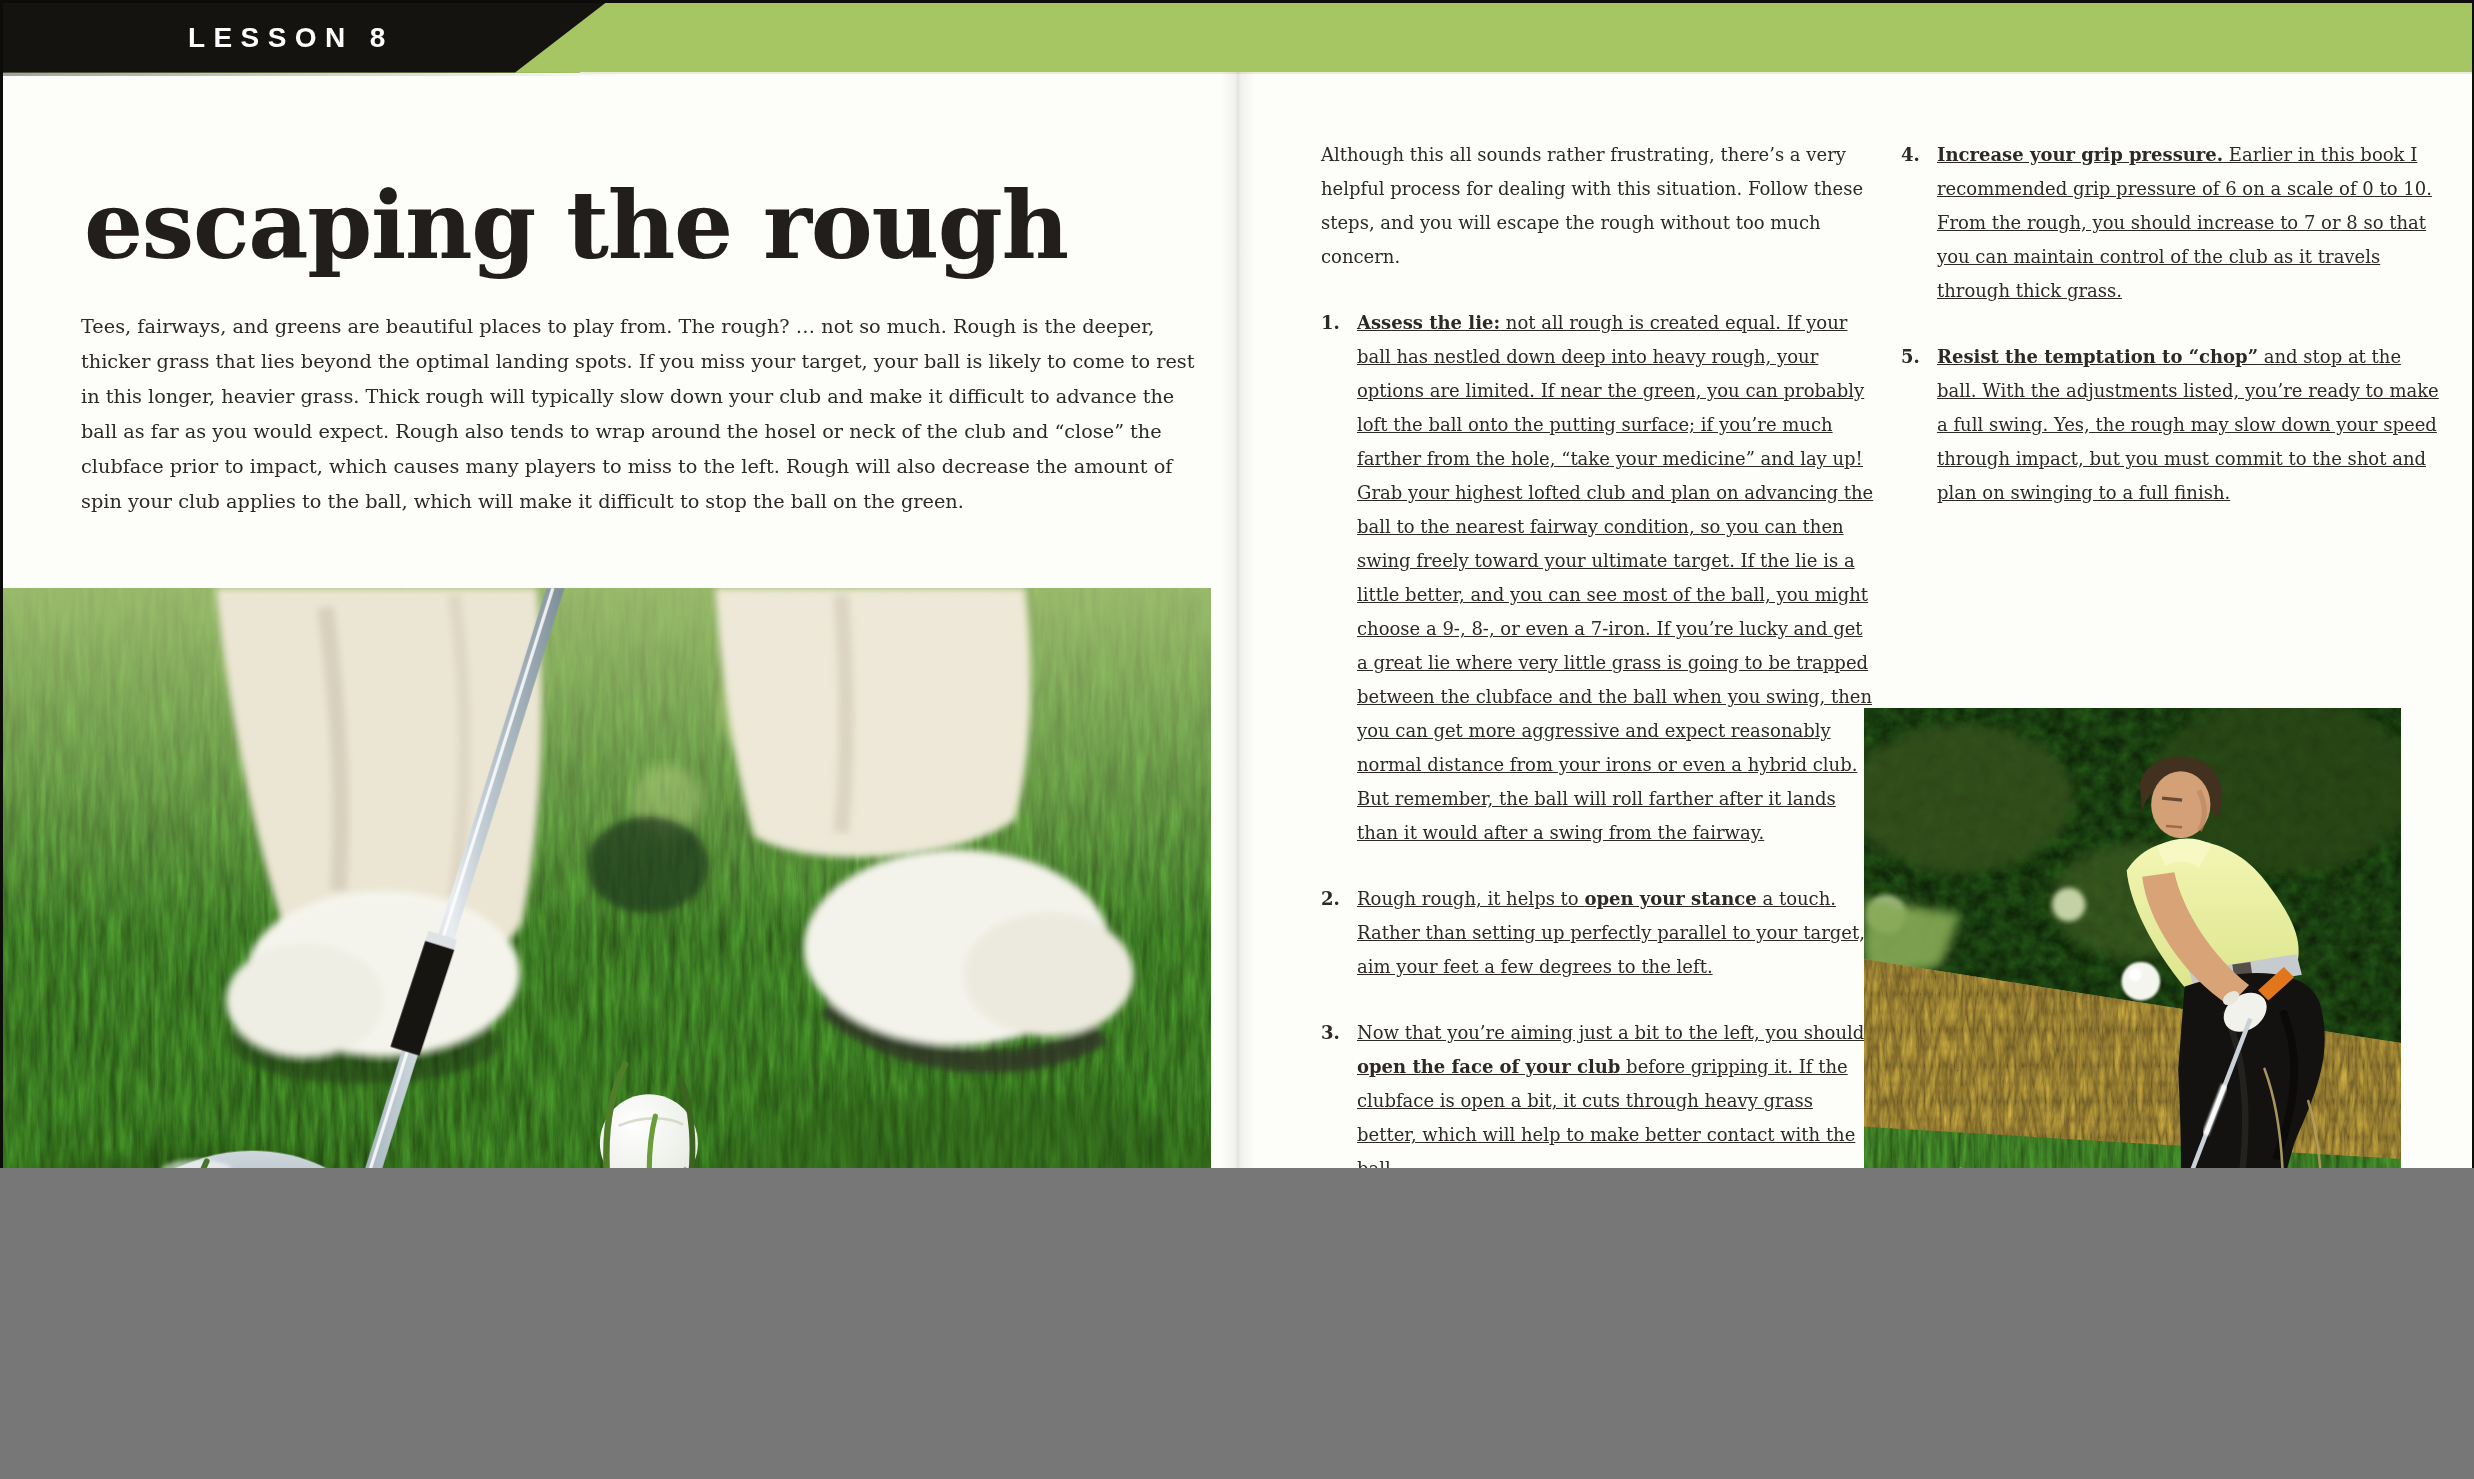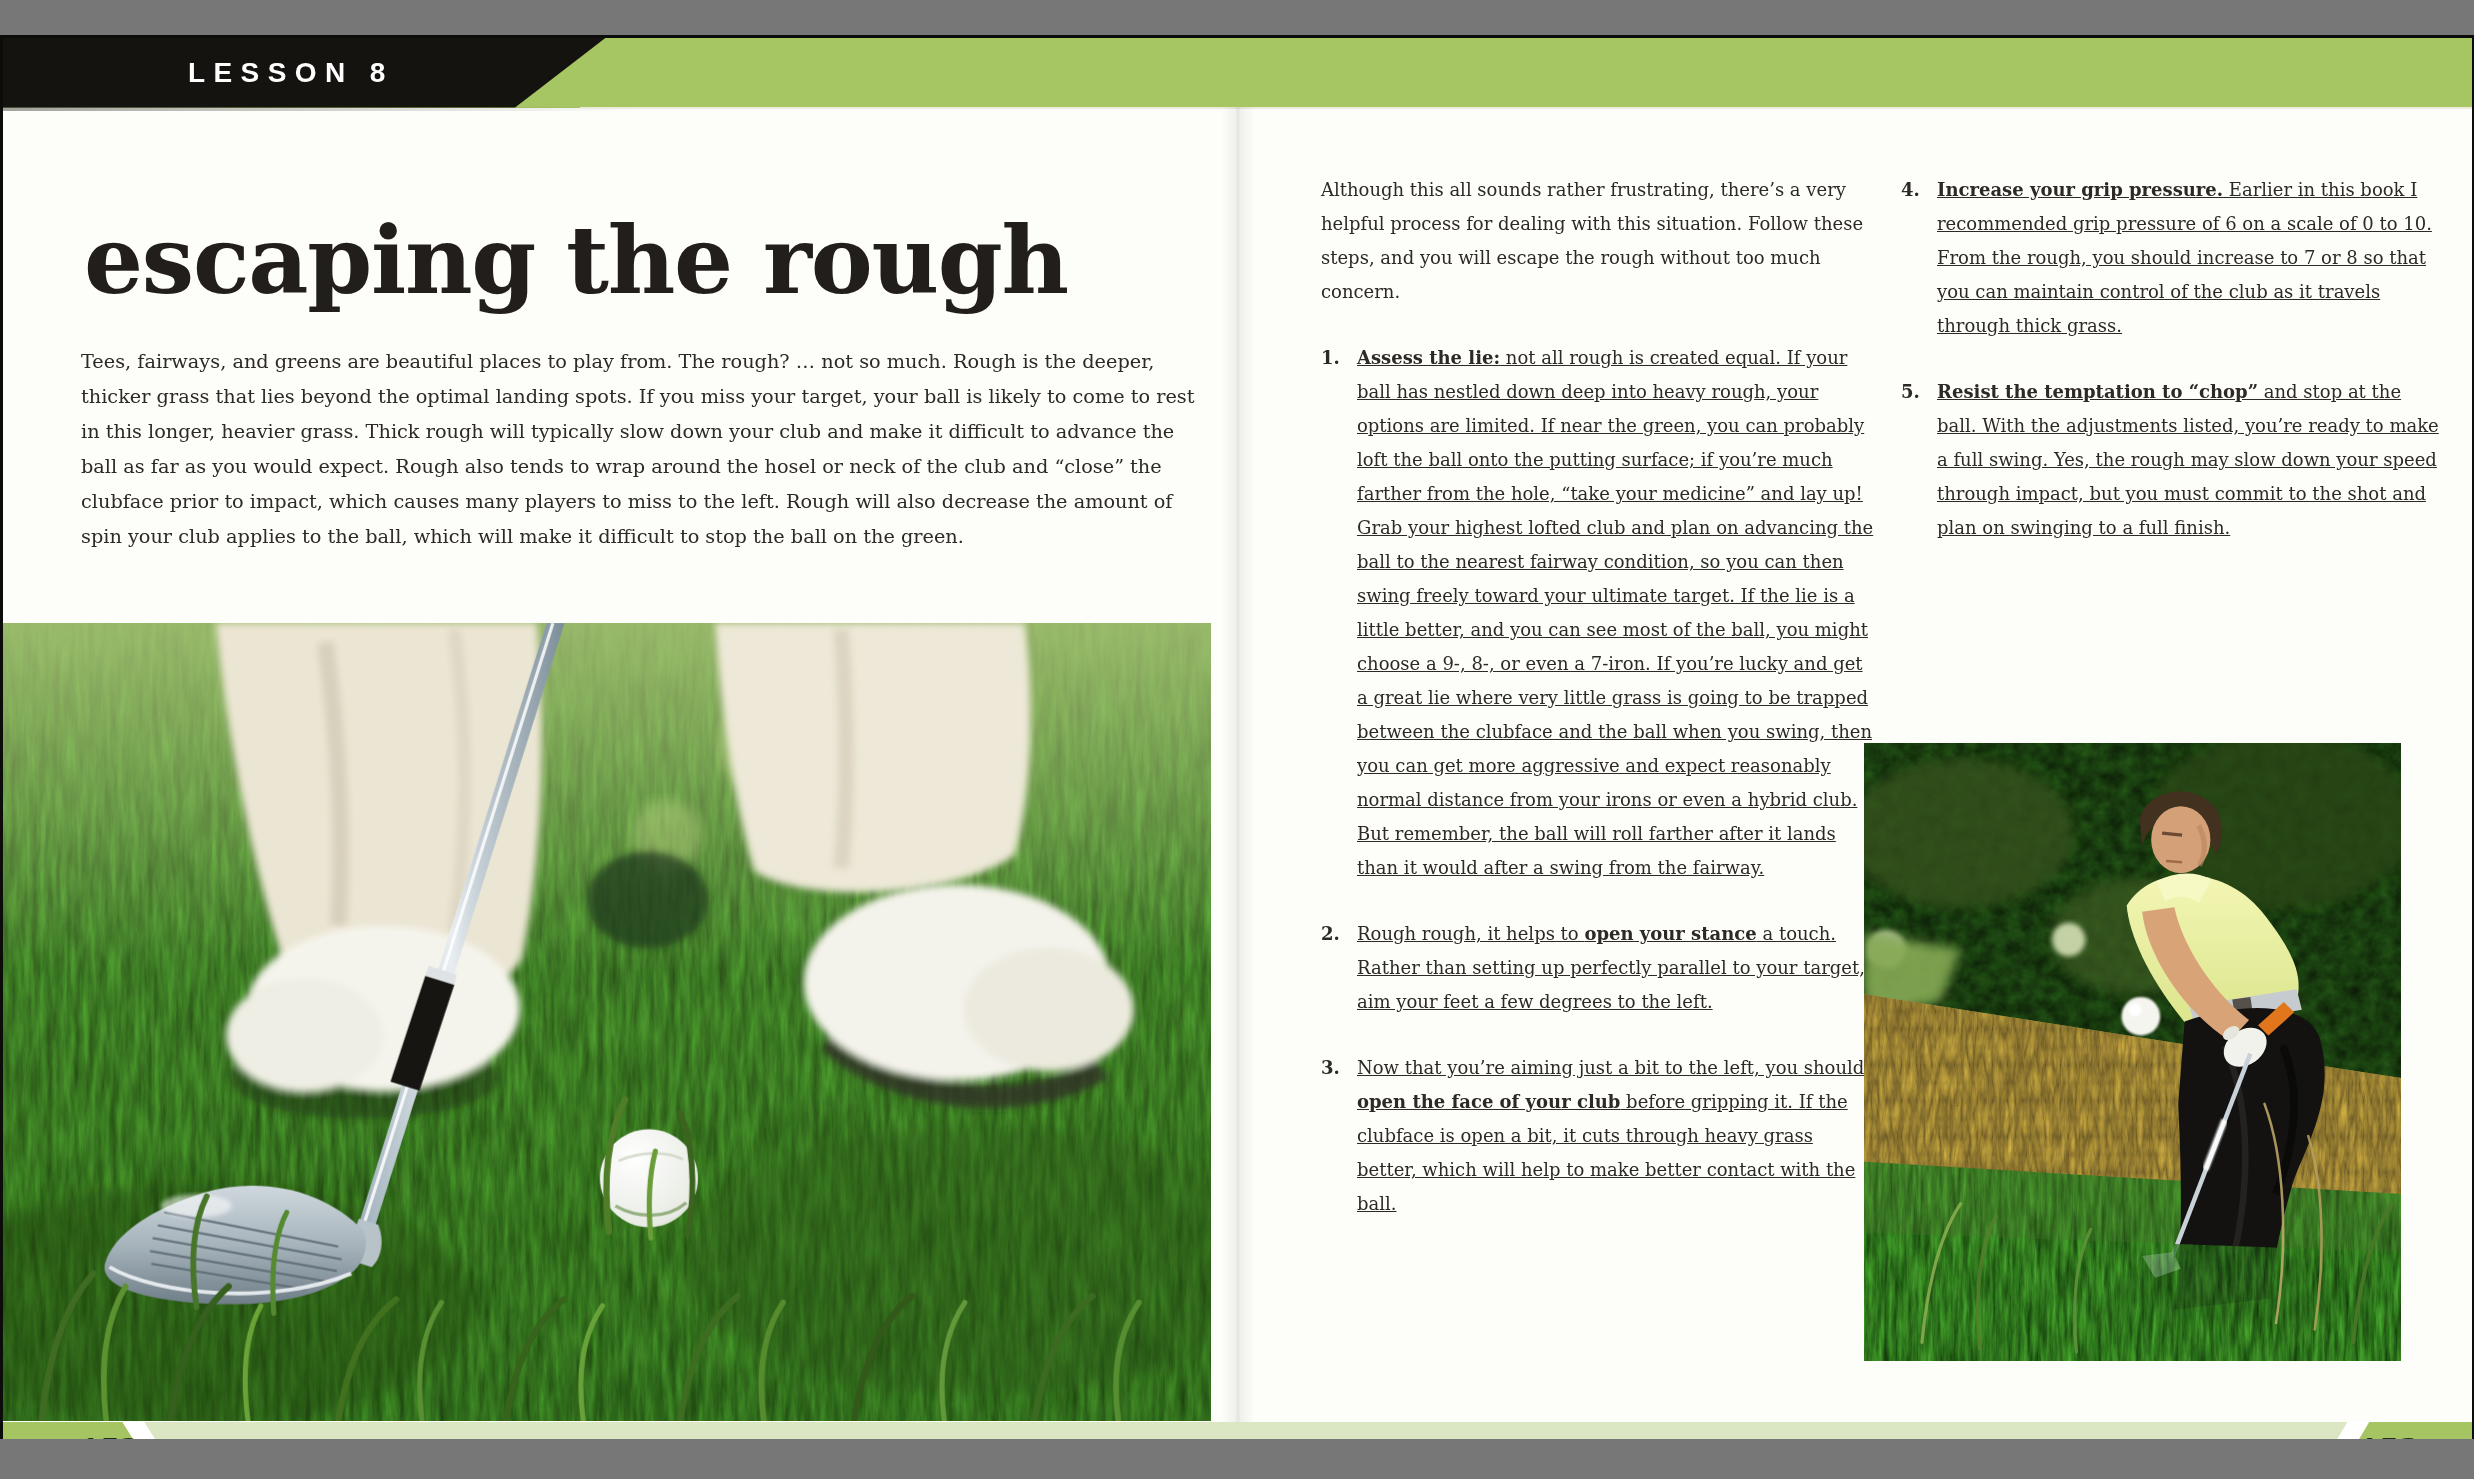--- a/index.html
+++ b/index.html
@@ -1,18 +1,18 @@
 <!DOCTYPE html>
 <html style="font-size:10.3px"><head>
 <meta charset="utf-8">
 <style>
   html,body{margin:0;padding:0;background:#777;}
   .sheet{
-    position:relative;width:2475px;height:1404px;background:#fdfdfa;overflow:hidden;
-    font-family:"DejaVu Serif", serif; color:#2d2926;margin-top:35px;
+    position:relative;width:2475px;height:1168px;background:#fdfdfa;overflow:hidden;
+    font-family:"DejaVu Serif", serif; color:#2d2926;
   }
   
   .frame{position:absolute;background:#0c0c0a;z-index:60;}
   .frame-top{left:0;top:0;width:2475px;height:2.6px;}
   .frame-left{left:0;top:0;width:2.6px;height:1480px;}
   .frame-right{left:2472px;top:0;width:3.2px;height:1480px;}
   .frame-bottom{left:0;top:1471px;width:2475px;height:8.4px;}
   
   .banner-green{position:absolute;left:0;top:2.6px;width:2472px;height:70px;}
   .banner-black{position:absolute;left:0;top:2.6px;width:606px;height:70px;

